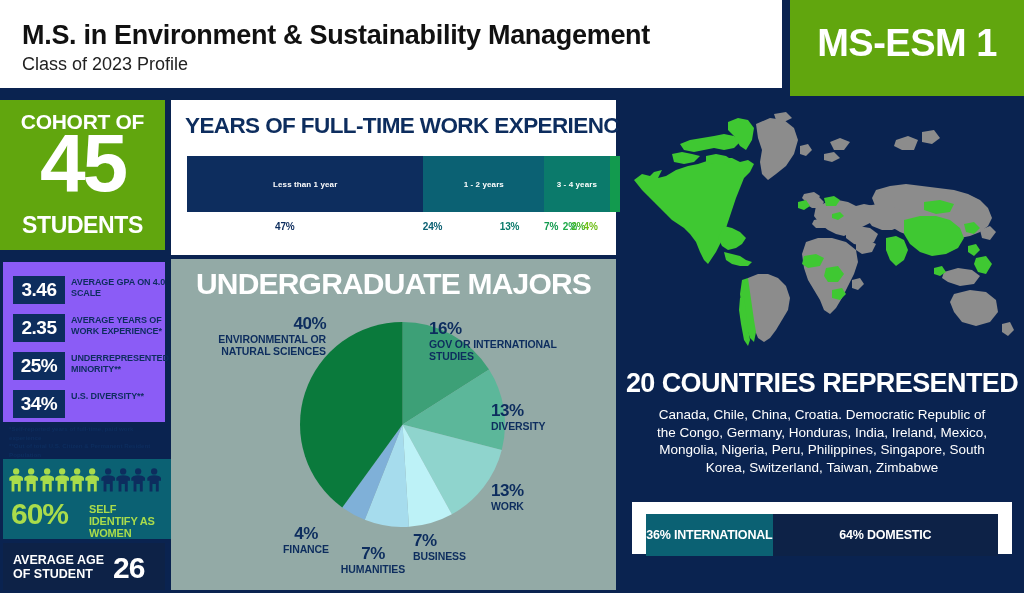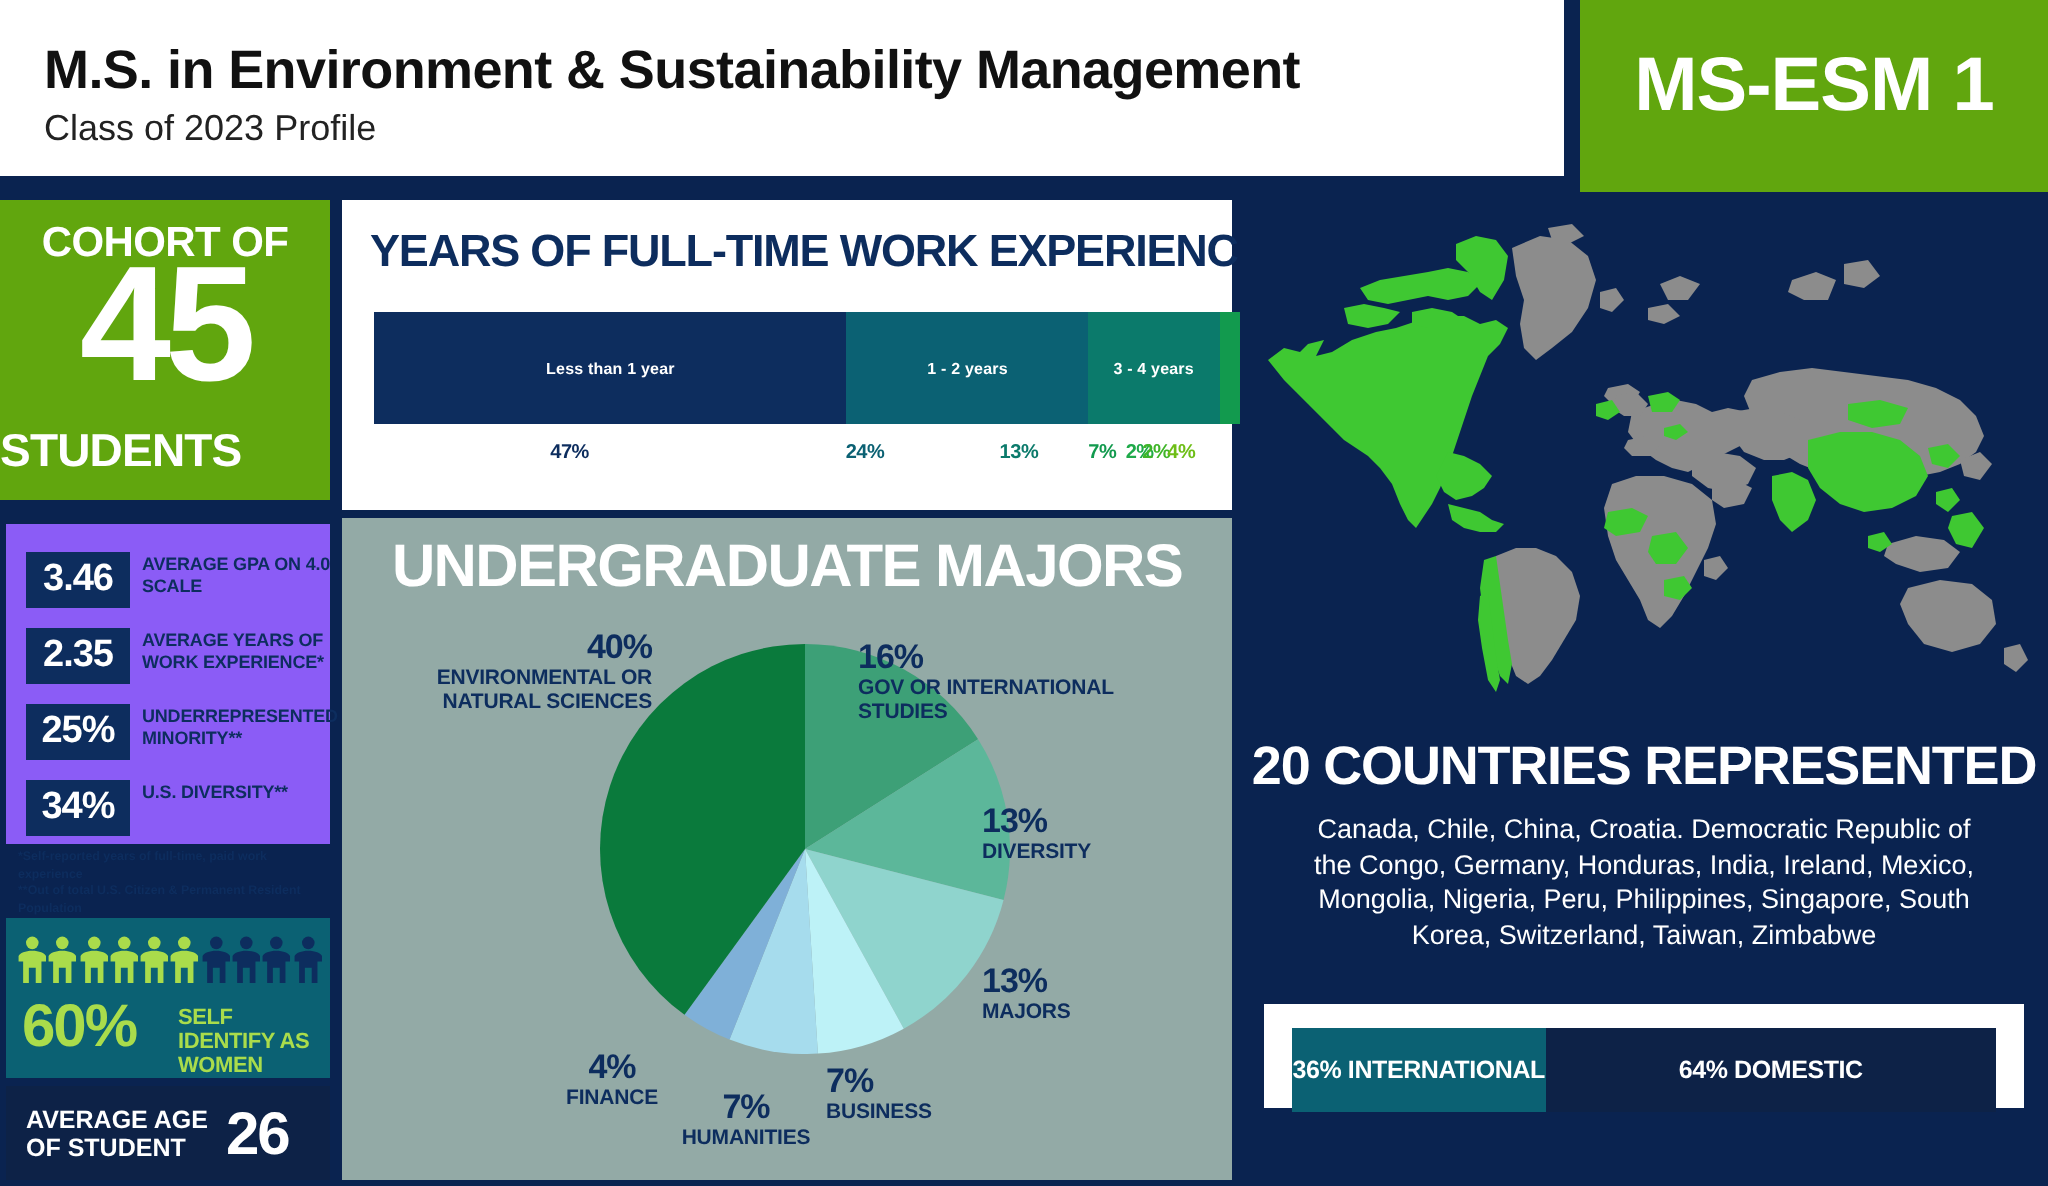--- a/index.html
+++ b/index.html
@@ -11,29 +11,29 @@
   #header-white{position:absolute;left:0;top:0;width:782px;height:88px;background:#ffffff;}
   #header-title{position:absolute;left:22px;top:20px;font-size:27px;font-weight:bold;color:#111111;letter-spacing:-0.3px;white-space:nowrap;}
   #header-sub{position:absolute;left:22px;top:54px;font-size:18px;color:#222222;white-space:nowrap;}
   #header-badge{position:absolute;left:790px;top:0;width:234px;height:96px;background:#61a60e;}
   #header-badge-label{position:absolute;left:0;top:22px;width:234px;text-align:center;font-size:38px;font-weight:bold;color:#ffffff;letter-spacing:-0.5px;}
 
   
   #cohort{position:absolute;left:0;top:100px;width:165px;height:150px;background:#61a60e;}
   #cohort-top{position:absolute;top:10px;left:0;width:165px;text-align:center;font-size:21px;font-weight:bold;color:#fff;letter-spacing:-0.3px;}
   #cohort-num{position:absolute;top:22px;left:0;width:165px;text-align:center;font-size:82px;font-weight:bold;color:#fff;line-height:82px;letter-spacing:-3px;}
-  #cohort-bot{position:absolute;top:112px;left:0;width:165px;text-align:left;font-size:23px;font-weight:bold;color:#fff;letter-spacing:-0.4px;}
+  #cohort-bot{position:absolute;top:112px;left:0;width:165px;text-align:center;font-size:23px;font-weight:bold;color:#fff;letter-spacing:-0.4px;}
 
   #statsbox{position:absolute;left:3px;top:262px;width:162px;height:160px;background:#8b5cf6;}
   .stat-row{position:absolute;left:10px;height:28px;}
   .stat-chip{position:absolute;left:0;top:0;width:52px;height:28px;background:#0d2d5e;color:#fff;font-size:19px;font-weight:bold;display:flex;align-items:center;justify-content:center;letter-spacing:-0.5px;}
   .stat-label{position:absolute;left:58px;top:1px;width:105px;font-size:9px;font-weight:bold;color:#0d2d5e;line-height:10.5px;letter-spacing:-0.1px;}
   #footnotes{position:absolute;left:6px;top:163px;width:158px;font-size:6.2px;font-weight:bold;color:#0d2d5e;line-height:8.5px;}
 
-  #genderbox{position:absolute;left:3px;top:459px;width:162px;height:80px;background:#0b6173;}
+  #genderbox{position:absolute;left:3px;top:459px;width:162px;height:80px;background:#0b6173;padding-left:28px;}
   #people{position:absolute;left:6px;top:6px;width:152px;height:30px;display:flex;gap:1px;}
   #gender-pct{position:absolute;left:8px;top:38px;font-size:30px;font-weight:bold;color:#aadc4b;letter-spacing:-1px;}
   #gender-label{position:absolute;left:86px;top:44px;width:76px;font-size:11px;font-weight:bold;color:#aadc4b;line-height:12px;letter-spacing:-0.2px;}
 
   #agebox{position:absolute;left:3px;top:543px;width:162px;height:47px;background:#0d2247;}
   #age-label{position:absolute;left:10px;top:11px;width:95px;font-size:12.5px;font-weight:bold;color:#fff;line-height:13.5px;}
   #age-num{position:absolute;left:110px;top:8px;font-size:30px;font-weight:bold;color:#fff;letter-spacing:-1px;}
 
   
   #workexp{position:absolute;left:171px;top:100px;width:445px;height:155px;background:#ffffff;}
@@ -208,21 +208,21 @@
   <div class="pie-label" style="left: 258px; top: 60px; width: 150px; text-align: left;">
         <span class="pie-pct">16%</span>
         <span class="pie-name">GOV OR INTERNATIONAL STUDIES</span>
       </div>
       <div class="pie-label" style="left: 320px; top: 142px; width: 120px; text-align: left;">
         <span class="pie-pct">13%</span>
         <span class="pie-name">DIVERSITY</span>
       </div>
       <div class="pie-label" style="left: 320px; top: 222px; width: 110px; text-align: left;">
         <span class="pie-pct">13%</span>
-        <span class="pie-name">MAJORS</span>
+        <span class="pie-name">WORK</span>
       </div>
       <div class="pie-label" style="left: 242px; top: 272px; width: 90px; text-align: left;">
         <span class="pie-pct">7%</span>
         <span class="pie-name">BUSINESS</span>
       </div>
       <div class="pie-label" style="left: 152px; top: 285px; width: 100px; text-align: center;">
         <span class="pie-pct">7%</span>
         <span class="pie-name">HUMANITIES</span>
       </div>
       <div class="pie-label" style="left: 95px; top: 265px; width: 80px; text-align: center;">

